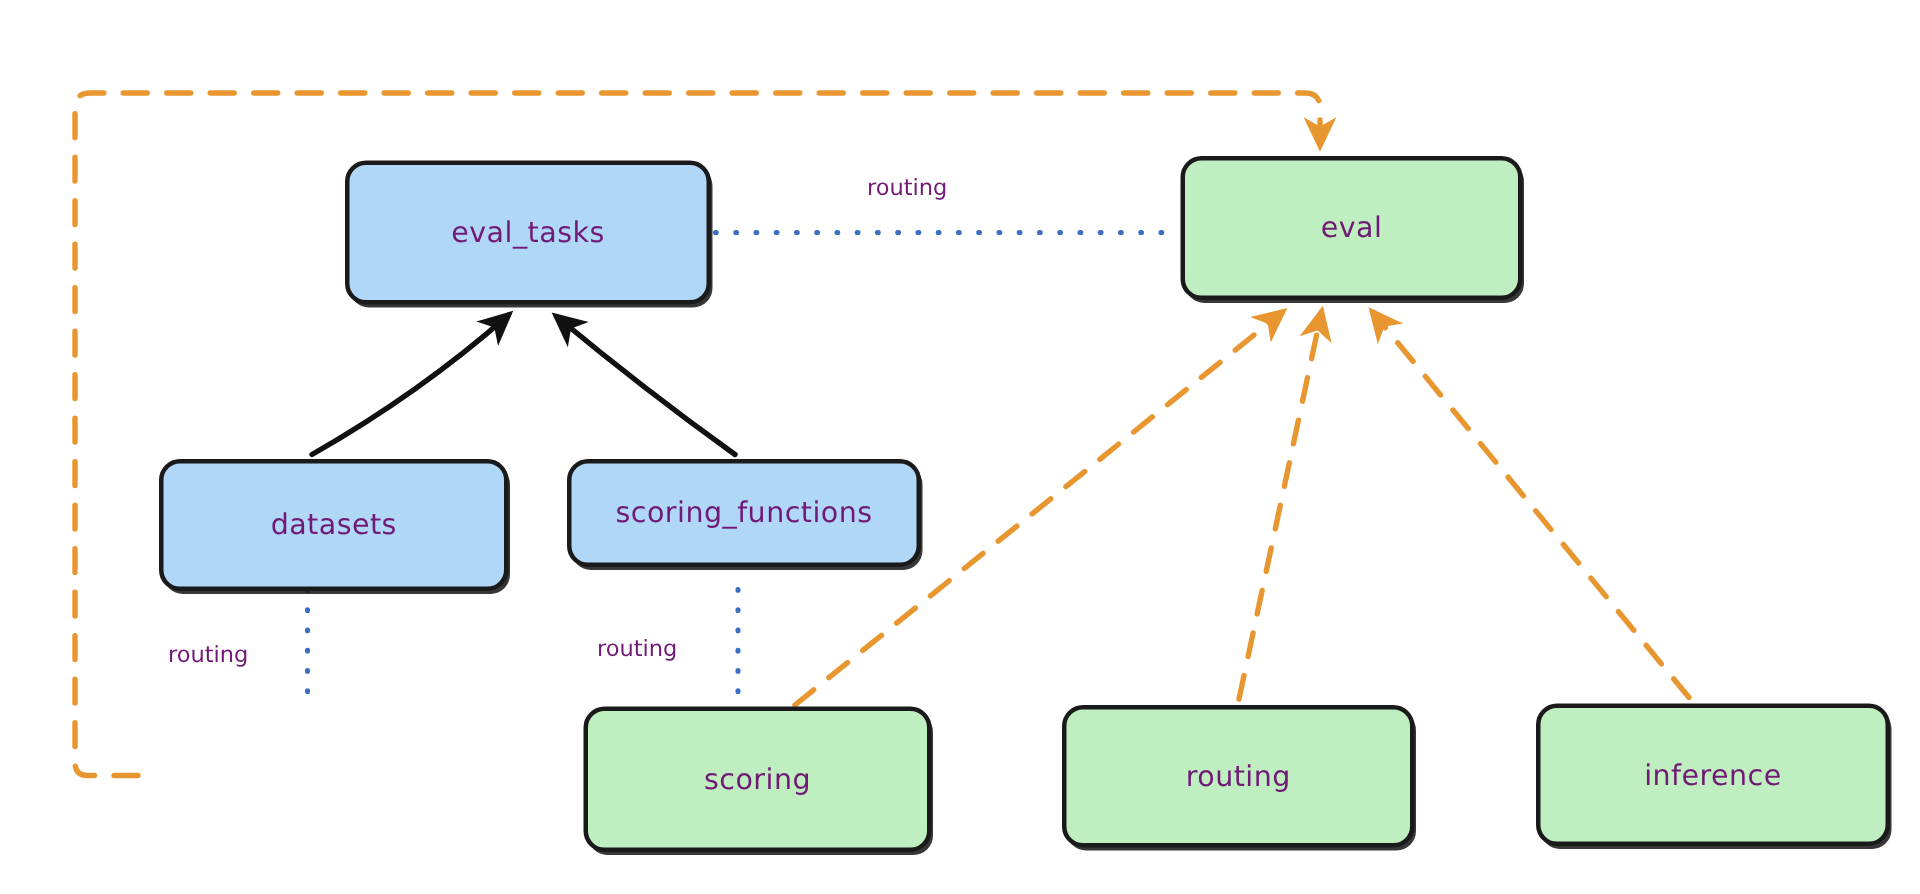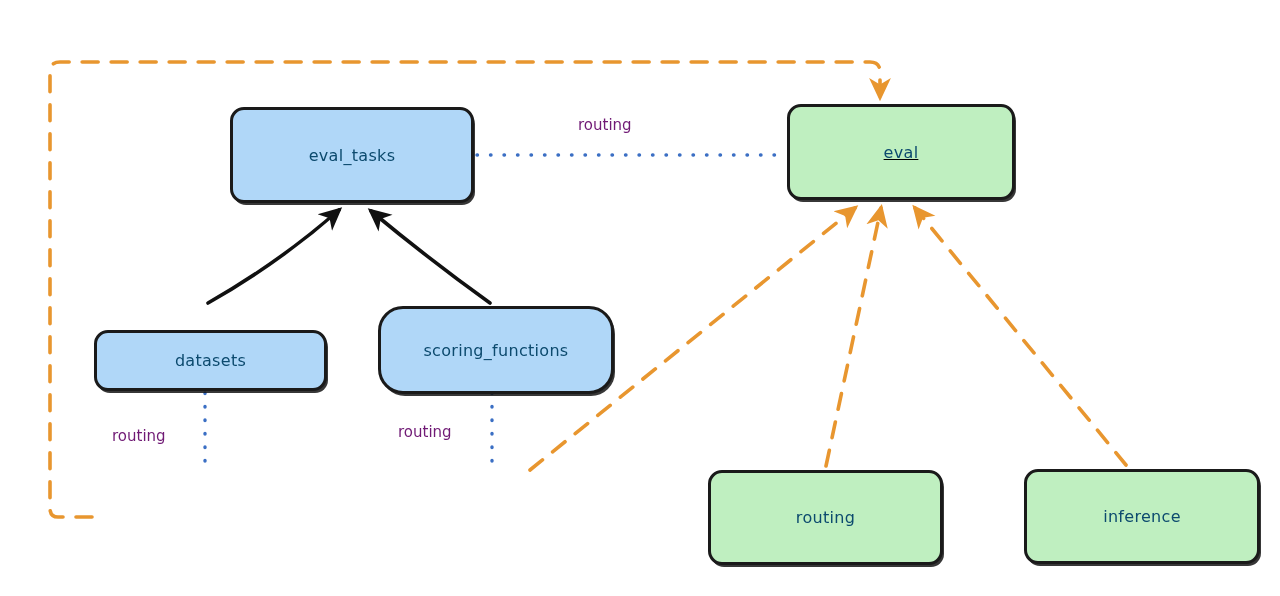--- a/index.html
+++ b/index.html
@@ -33,22 +33,22 @@
     border-radius: 14px;
     display: flex;
     align-items: center;
     justify-content: center;
     box-shadow: 2px 3px 0 -1px rgba(20,20,20,0.85);
   }
   .node.blue { background: #b0d7f8; }
   .node.green { background: #bfefc0; }
   .node-label {
     font-family: "DejaVu Sans", sans-serif;
-    font-size: 16px;
-    color: #0c4a6e;
+    font-size: 19px;
+    color: #701a75;
     letter-spacing: 0.3px;
     white-space: nowrap;
   }
   .edge-label {
     position: absolute;
     font-family: "DejaVu Sans", sans-serif;
     font-size: 15px;
     color: #701a75;
     white-space: nowrap;
   }
@@ -84,33 +84,36 @@
 
     <path d="M 826 466 L 881 208" fill="none" stroke="#e8962f" stroke-width="3.6" stroke-linecap="round" stroke-dasharray="16 13" marker-end="url(#arrow-orange)"></path>
 
     <path d="M 1126 465 L 915 208" fill="none" stroke="#e8962f" stroke-width="3.6" stroke-linecap="round" stroke-dasharray="16 13" marker-end="url(#arrow-orange)"></path>
   </svg>
 
   <div class="node blue" style="left:230px; top:107px; width:244px; height:96px;">
     <span class="node-label">eval_tasks</span>
   </div>
 
-  <div class="node green" style="left:787px; top:104px; width:228px; height:96px;text-decoration:underline;">
+  <div class="node green" style="left:787px; top:104px; width:228px; height:96px;">
     <span class="node-label">eval</span>
   </div>
 
-  <div class="node blue" style="left:94px; top:306px; width:233px; height:61px;margin-top:24px;">
+  <div class="node blue" style="left:106px; top:306px; width:233px; height:88px;">
     <span class="node-label">datasets</span>
   </div>
 
-  <div class="node blue" style="left:378px; top:306px; width:236px; height:88px;border-radius:25px;">
+  <div class="node blue" style="left:378px; top:306px; width:236px; height:72px;">
     <span class="node-label">scoring_functions</span>
   </div>
 
 
+  <div class="node green" style="left:389px; top:471px; width:232px; height:97px;">
+    <span class="node-label">scoring</span>
+  </div>
 
   <div class="node green" style="left:708px; top:470px; width:235px; height:95px;">
     <span class="node-label">routing</span>
   </div>
 
   <div class="node green" style="left:1024px; top:469px; width:236px; height:95px;">
     <span class="node-label">inference</span>
   </div>
 
   <div class="edge-label" style="left:578px; top:116px;">routing</div>

